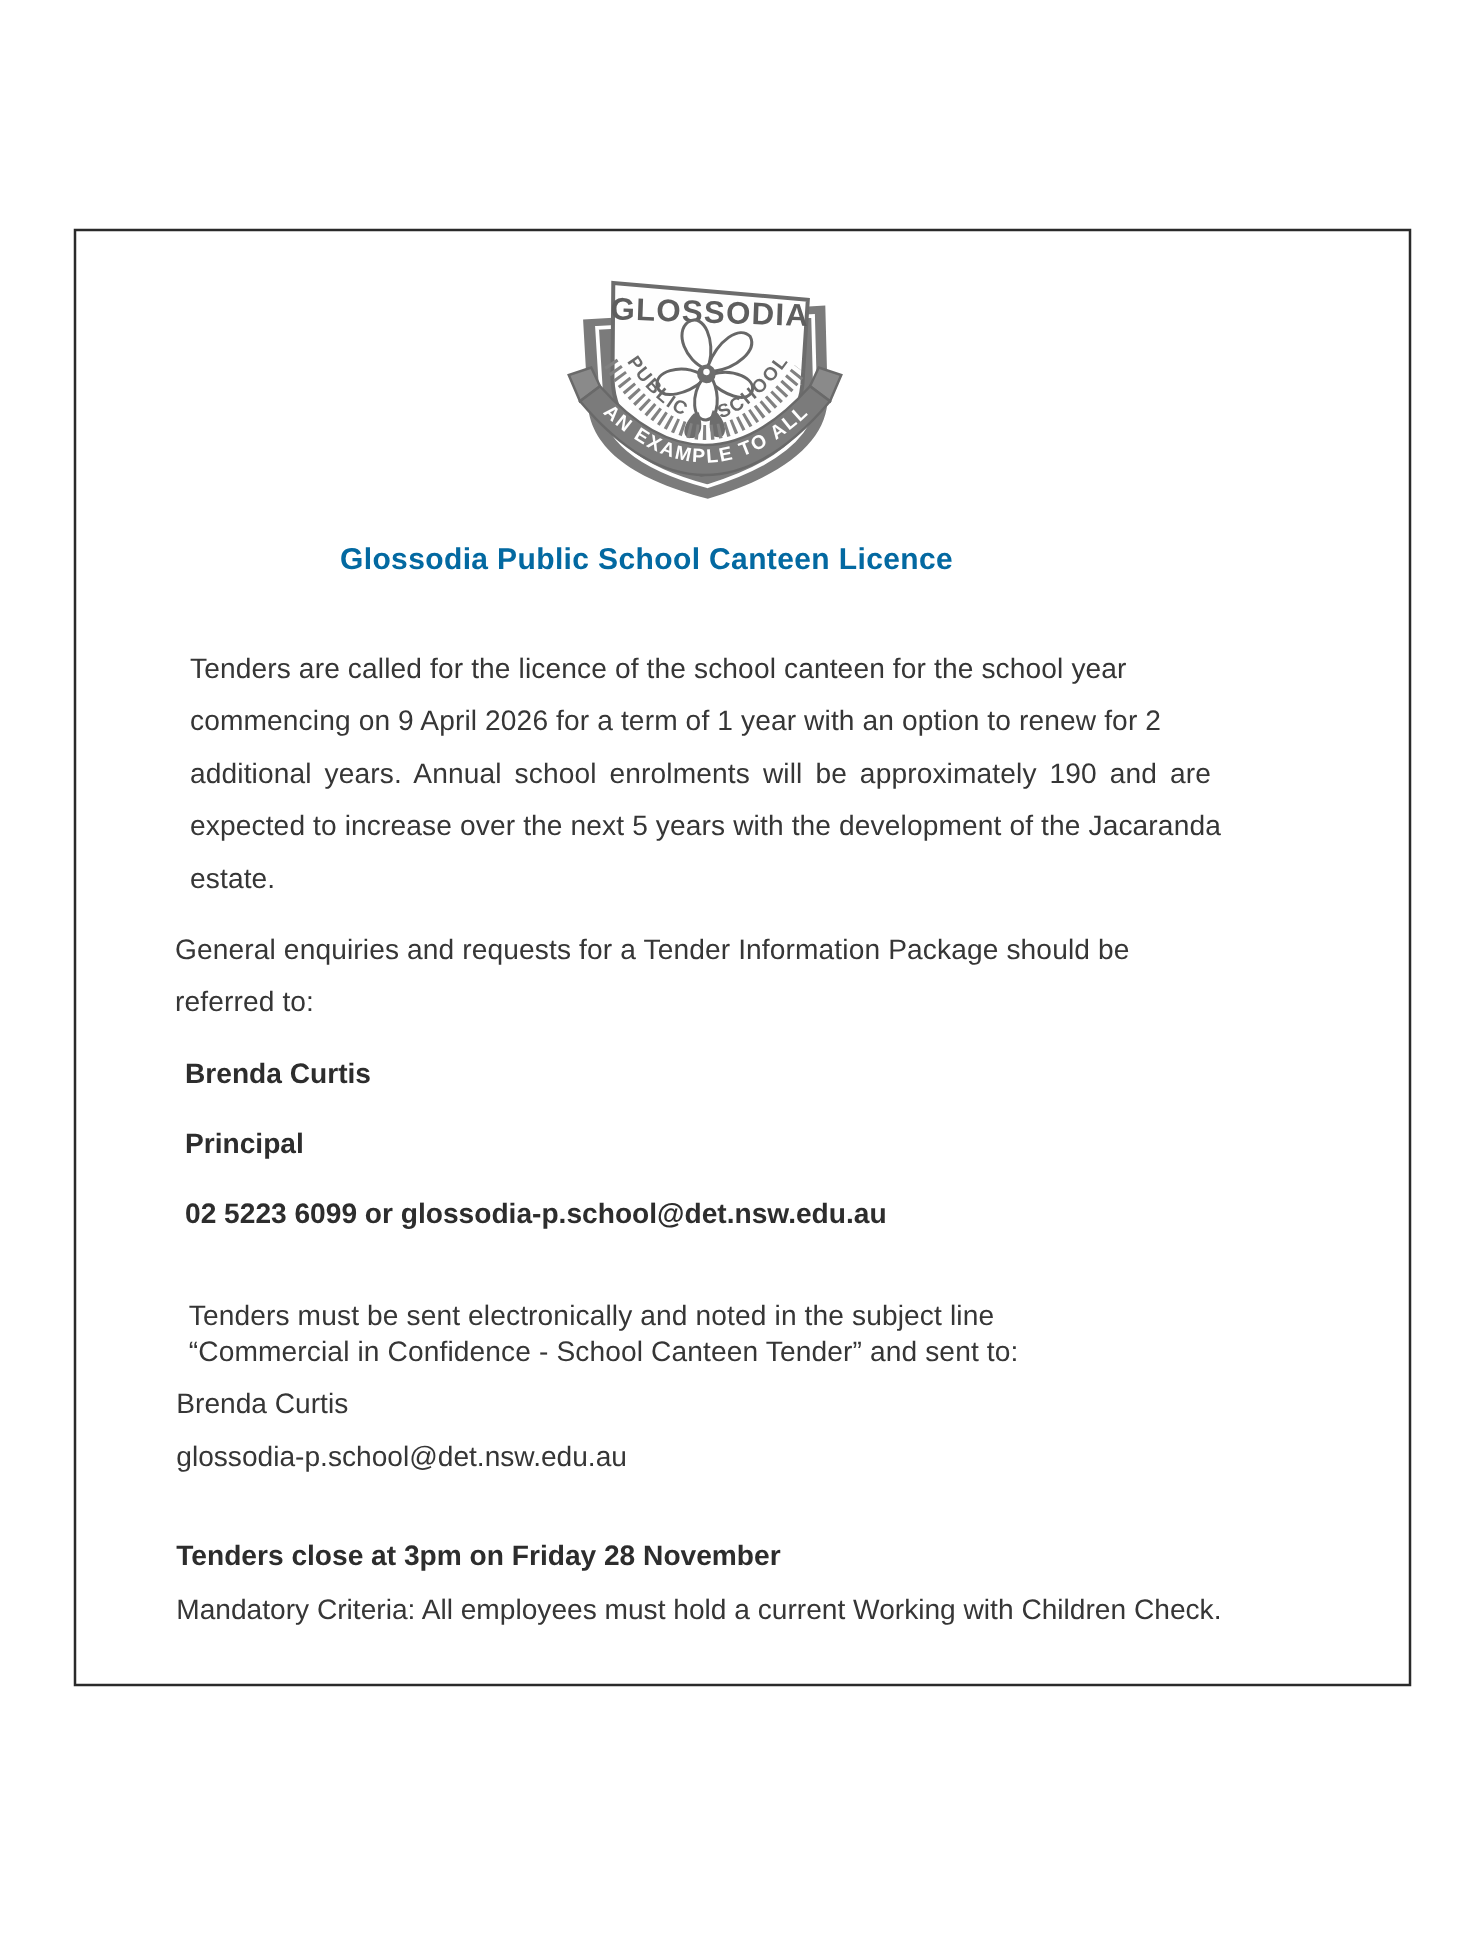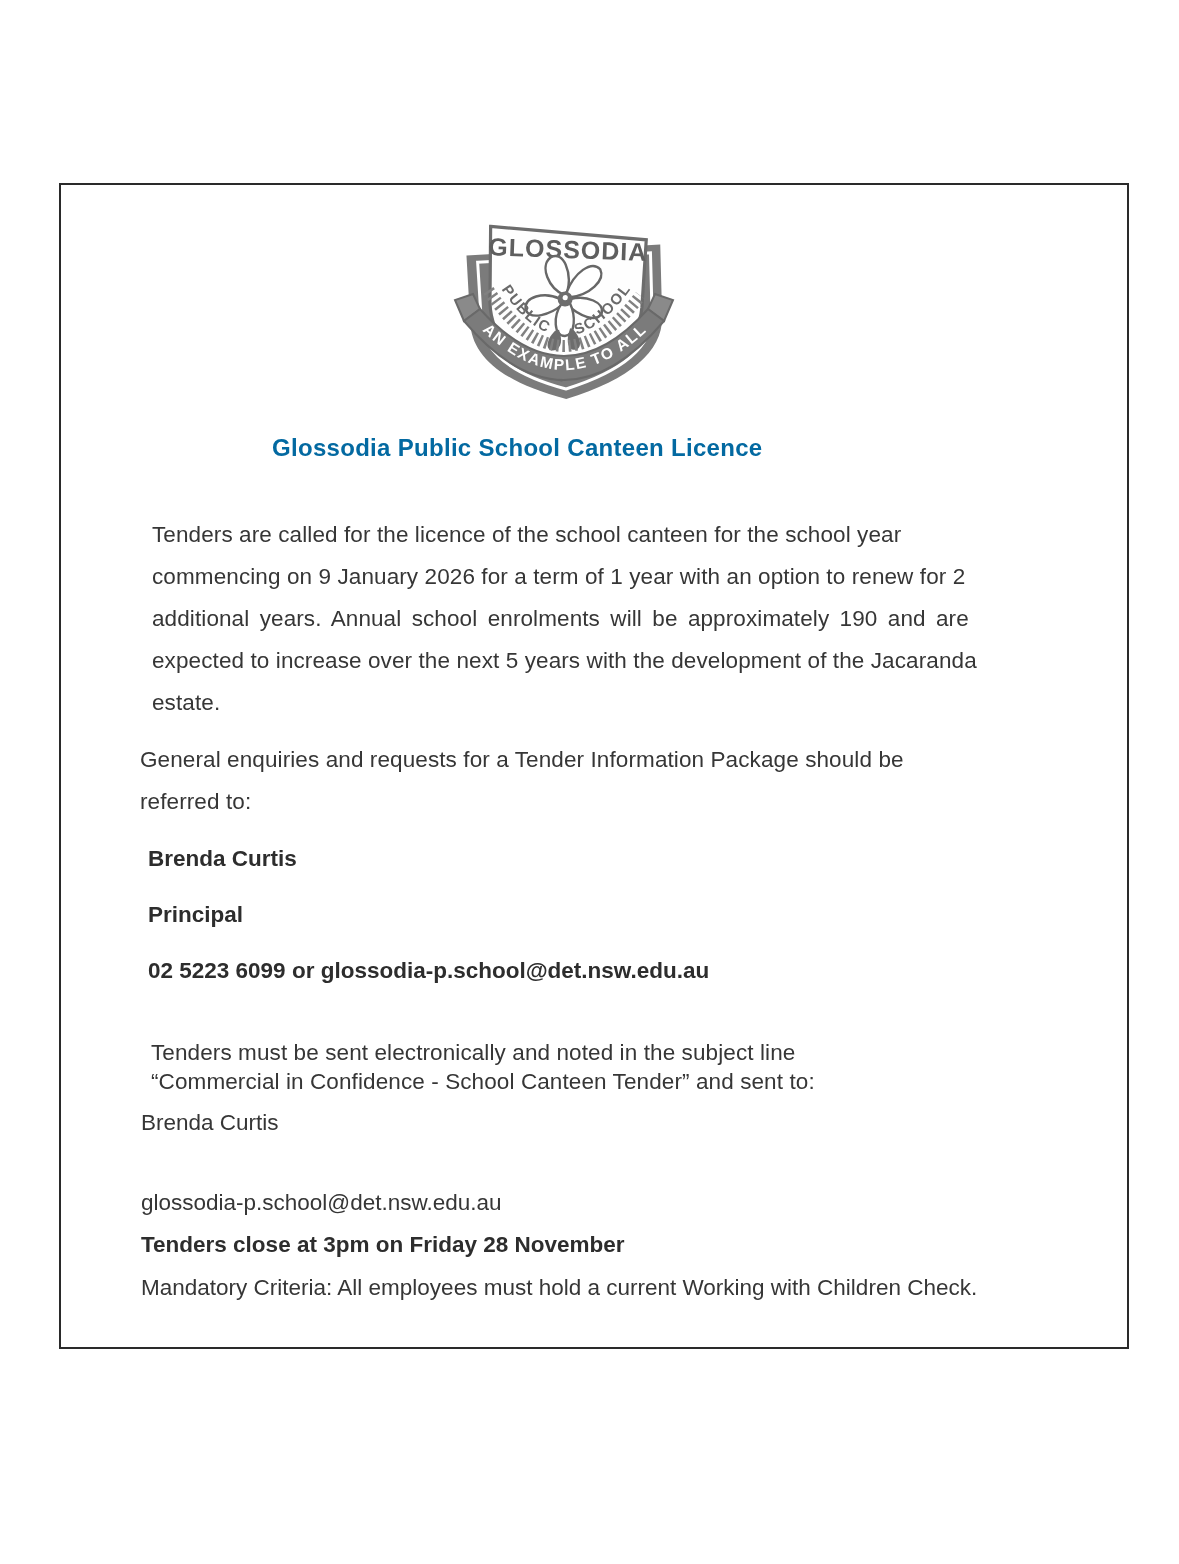--- a/index.html
+++ b/index.html
@@ -115,38 +115,38 @@
           <textPath href="#mottoPath" startOffset="50%" text-anchor="middle">AN EXAMPLE TO ALL</textPath>
         </text>
       </g>
     </svg>
   </div>
 
   <h1 class="doc-title">Glossodia Public School Canteen Licence</h1>
 
   <div class="para lh-wide" style="top:514px;margin-left:12px;">
     <div>Tenders are called for the licence of the school canteen for the school year</div>
-    <div>commencing on 9 January 2026 for a term of 1 year with an option to renew for 2</div>
+    <div>commencing on 9 April 2026 for a term of 1 year with an option to renew for 2</div>
     <div class="wide-words">additional years.  Annual school enrolments will be approximately 190 and are</div>
     <div>expected to increase over the next 5 years with the development of the Jacaranda</div>
     <div>estate.</div>
   </div>
 
   <div class="para lh-wide" style="top:739px;">
     <div>General enquiries and requests for a Tender Information Package should be</div>
     <div>referred  to:</div>
   </div>
 
   <div class="bold-line" style="top:846px;">Brenda Curtis</div>
   <div class="bold-line" style="top:902px;">Principal</div>
   <div class="bold-line" style="top:958px;">02 5223 6099 or glossodia-p.school@det.nsw.edu.au</div>
 
   <div class="para lh-narrow" style="top:1038px;left:151px;">
     <div>Tenders must be sent electronically and noted in the subject line</div>
     <div>“Commercial in Confidence - School Canteen Tender” and sent to:</div>
   </div>
 
   <div class="plain-line" style="top:1110px;">Brenda Curtis</div>
-  <div class="plain-line" style="top:1190px;text-align:right;">glossodia-p.school@det.nsw.edu.au</div>
+  <div class="plain-line" style="top:1153px;text-align:right;">glossodia-p.school@det.nsw.edu.au</div>
 
   <div class="bold-line bold-left" style="top:1232px;">Tenders close at 3pm on Friday 28 November</div>
   <div class="plain-line" style="top:1275px;">Mandatory Criteria: All employees must hold a current Working with Children Check.</div>
 </div>
 
 </body></html>

